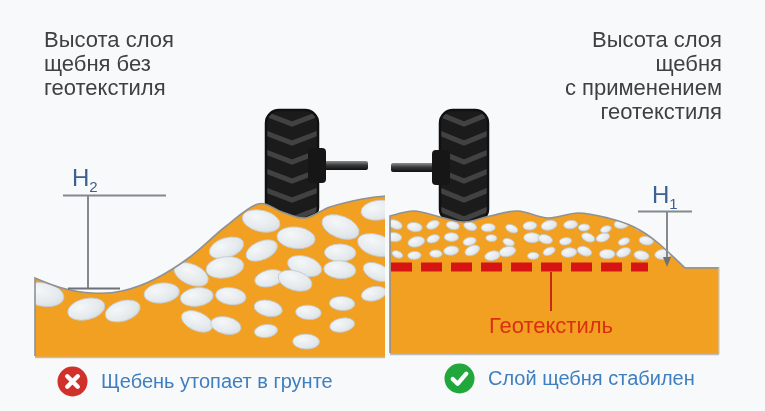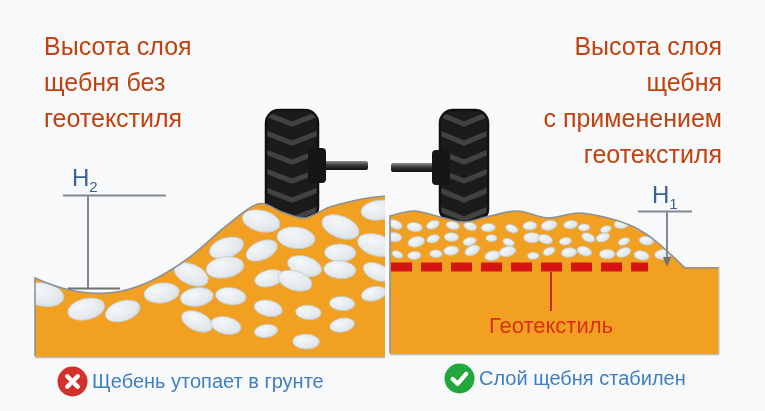--- a/index.html
+++ b/index.html
@@ -5,25 +5,25 @@
   html,body{margin:0;padding:0;background:#ffffff;}
   .stage{
     position:relative;width:765px;height:411px;overflow:hidden;
     background:#f7f9fa;
     font-family:"Liberation Sans", sans-serif;
   }
   svg.diagram{position:absolute;left:0;top:0;width:765px;height:411px;}
   svg text{font-family:"Liberation Sans", sans-serif;}
   .heading{
     position:absolute;white-space:pre-line;
-    font-size:25px;line-height:36px;color:#c2410c;font-weight:400;
+    font-size:22px;line-height:24px;color:#404040;font-weight:400;
   }
   .heading-left{left:44px;top:28px;text-align:left;}
   .heading-right{right:43px;top:28px;text-align:right;}
-  .status{position:absolute;display:flex;align-items:center;gap:4px;}
+  .status{position:absolute;display:flex;align-items:center;gap:13px;}
   .status-left{left:57px;top:366px;}
   .status-right{left:444px;top:363px;justify-content:space-between;}
   .status-label{font-size:20px;color:#3f7fc1;}
   .icon{width:31px;height:31px;display:block;}
 </style>
 </head>
 <body>
 
 <div class="stage">
 

